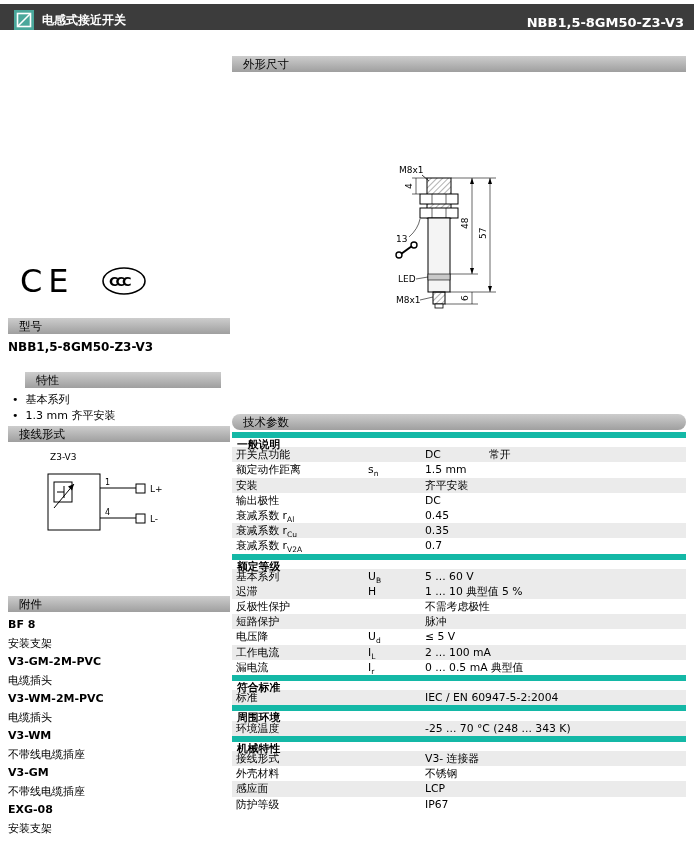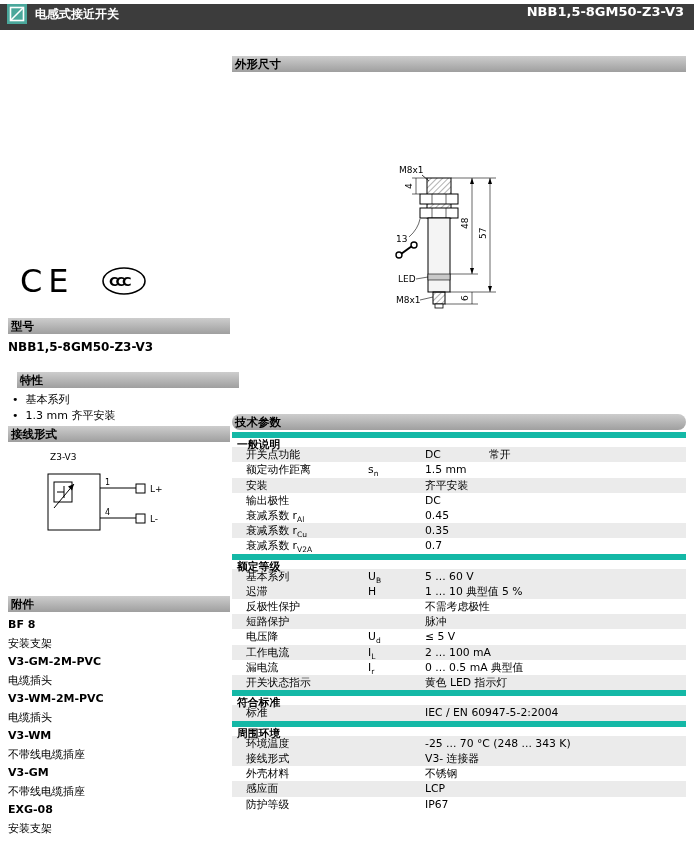--- a/index.html
+++ b/index.html
@@ -4,50 +4,50 @@
 <style>
   * { margin:0; padding:0; box-sizing:border-box; }
   body { background:#fff; }
   .page {
     position:relative; width:694px; height:866px; background:#fff;
     font-family:"DejaVu Sans","Liberation Sans",sans-serif; color:#000; overflow:hidden;
   }
   
   .topbar {
     position:absolute; left:0; top:4px; width:694px; height:26px; background:#3c3c3c;
-    display:flex; align-items:flex-start; justify-content:space-between; padding:0 10px 0 7px;
+    display:flex; align-items:flex-end; justify-content:space-between; padding:0 10px 0 14px;
   }
   .topbar-left { display:flex; align-items:center; gap:8px; }
   .topbar-title { color:#fff; font-size:12px; font-weight:bold; }
   .topbar-part  { color:#fff; font-size:13px; font-weight:bold; }
   
   .secbar {
-    position:absolute; height:16px; line-height:16px; padding-left:3px;
-    background:linear-gradient(#cdcdcd,#9f9f9f); font-size:11.5px; font-weight:bold;
+    position:absolute; height:16px; line-height:16px; padding-left:11px;
+    background:linear-gradient(#cdcdcd,#9f9f9f); font-size:11.5px; font-weight:normal;
   }
   
   .certs { position:absolute; left:20px; top:262px; display:flex; align-items:center; gap:26px; }
   .ce { font-size:32px; letter-spacing:6px; }
   .model-text { position:absolute; left:8px; top:340px; font-size:12px; font-weight:bold; }
   .features { position:absolute; left:12px; top:392px; width:214px; }
   .feature-item { display:flex; gap:7px; font-size:11px; line-height:16px; }
   .wiring-wrap { position:absolute; left:8px; top:446px; width:222px; height:122px; }
   .accessories { position:absolute; left:8px; top:616px; width:222px; }
   .acc-name { font-size:11px; font-weight:bold; height:18px; line-height:18px; }
   .acc-desc { font-size:11px; height:19px; line-height:19px; }
   
   .drawing-wrap { position:absolute; left:216px; top:76px; width:454px; height:336px; }
   .tech-table { position:absolute; left:232px; top:432px; width:454px; }
   .tgroup {
     height:15.2px; line-height:14.2px; font-size:10.8px; font-weight:bold;
     padding-left:5px; border-top:6px solid #14b8a6; background:#fff;
   }
   .trow { display:flex; height:15.2px; line-height:15.2px; font-size:10.8px; background:#fff; }
   .trow.alt { background:#ebebeb; }
-  .tlabel { width:136px; padding-left:14px; white-space:nowrap; }
+  .tlabel { width:136px; padding-left:4px; white-space:nowrap; }
   .tsym { width:57px; white-space:nowrap; }
   .tval { white-space:nowrap; }
   .tval.fixed { width:64px; }
   .tval2 { white-space:nowrap; }
   sub { font-size:7.5px; }
 </style>
 </head>
 <body>
 
 <div class="page">
@@ -68,21 +68,21 @@
     <span class="ce">CE</span>
     <svg width="46" height="30" viewBox="0 0 46 30">
       <ellipse cx="23" cy="15" rx="21" ry="13" fill="none" stroke="#000" stroke-width="1.6"></ellipse>
       <text x="8" y="20" font-size="13" font-weight="bold" letter-spacing="-3">CCC</text>
     </svg>
   </div>
 
   <div class="secbar" style="left:8px; top:318px; width:222px;">型号</div>
   <div class="model-text">NBB1,5-8GM50-Z3-V3</div>
 
-  <div class="secbar" style="left:17px; top:372px; width:222px;">特性</div>
+  <div class="secbar" style="left:25px; top:372px; width:196px;">特性</div>
   <div class="features" id="features-list">
       <div class="feature-item">
         <span>•</span>
         <span>基本系列</span>
       </div>
       <div class="feature-item">
         <span>•</span>
         <span>1.3 mm 齐平安装</span>
       </div>
     </div>
@@ -259,37 +259,33 @@
       <div class="trow alt">
         <span class="tlabel">工作电流</span>
         <span class="tsym">I<sub>L</sub></span>
         <span class="tval">2 ... 100 mA</span>
       </div>
       <div class="trow">
         <span class="tlabel">漏电流</span>
         <span class="tsym">I<sub>r</sub></span>
         <span class="tval">0 ... 0.5 mA 典型值</span>
       </div>
-      <div class="trow alt">
-        <span class="tlabel">开关状态指示</span>
-        <span class="tsym"></span>
-        <span class="tval">黄色 LED 指示灯</span>
-      </div>
       <div class="tgroup">符合标准</div>
       <div class="trow alt">
         <span class="tlabel">标准</span>
         <span class="tsym"></span>
         <span class="tval">IEC / EN 60947-5-2:2004</span>
       </div>
       <div class="tgroup">周围环境</div>
       <div class="trow alt">
         <span class="tlabel">环境温度</span>
         <span class="tsym"></span>
         <span class="tval">-25 ... 70 °C (248 ... 343 K)</span>
       </div>
+      <div class="tgroup">机械特性</div>
       <div class="trow alt">
         <span class="tlabel">接线形式</span>
         <span class="tsym"></span>
         <span class="tval">V3- 连接器</span>
       </div>
       <div class="trow">
         <span class="tlabel">外壳材料</span>
         <span class="tsym"></span>
         <span class="tval">不锈钢</span>
       </div>

